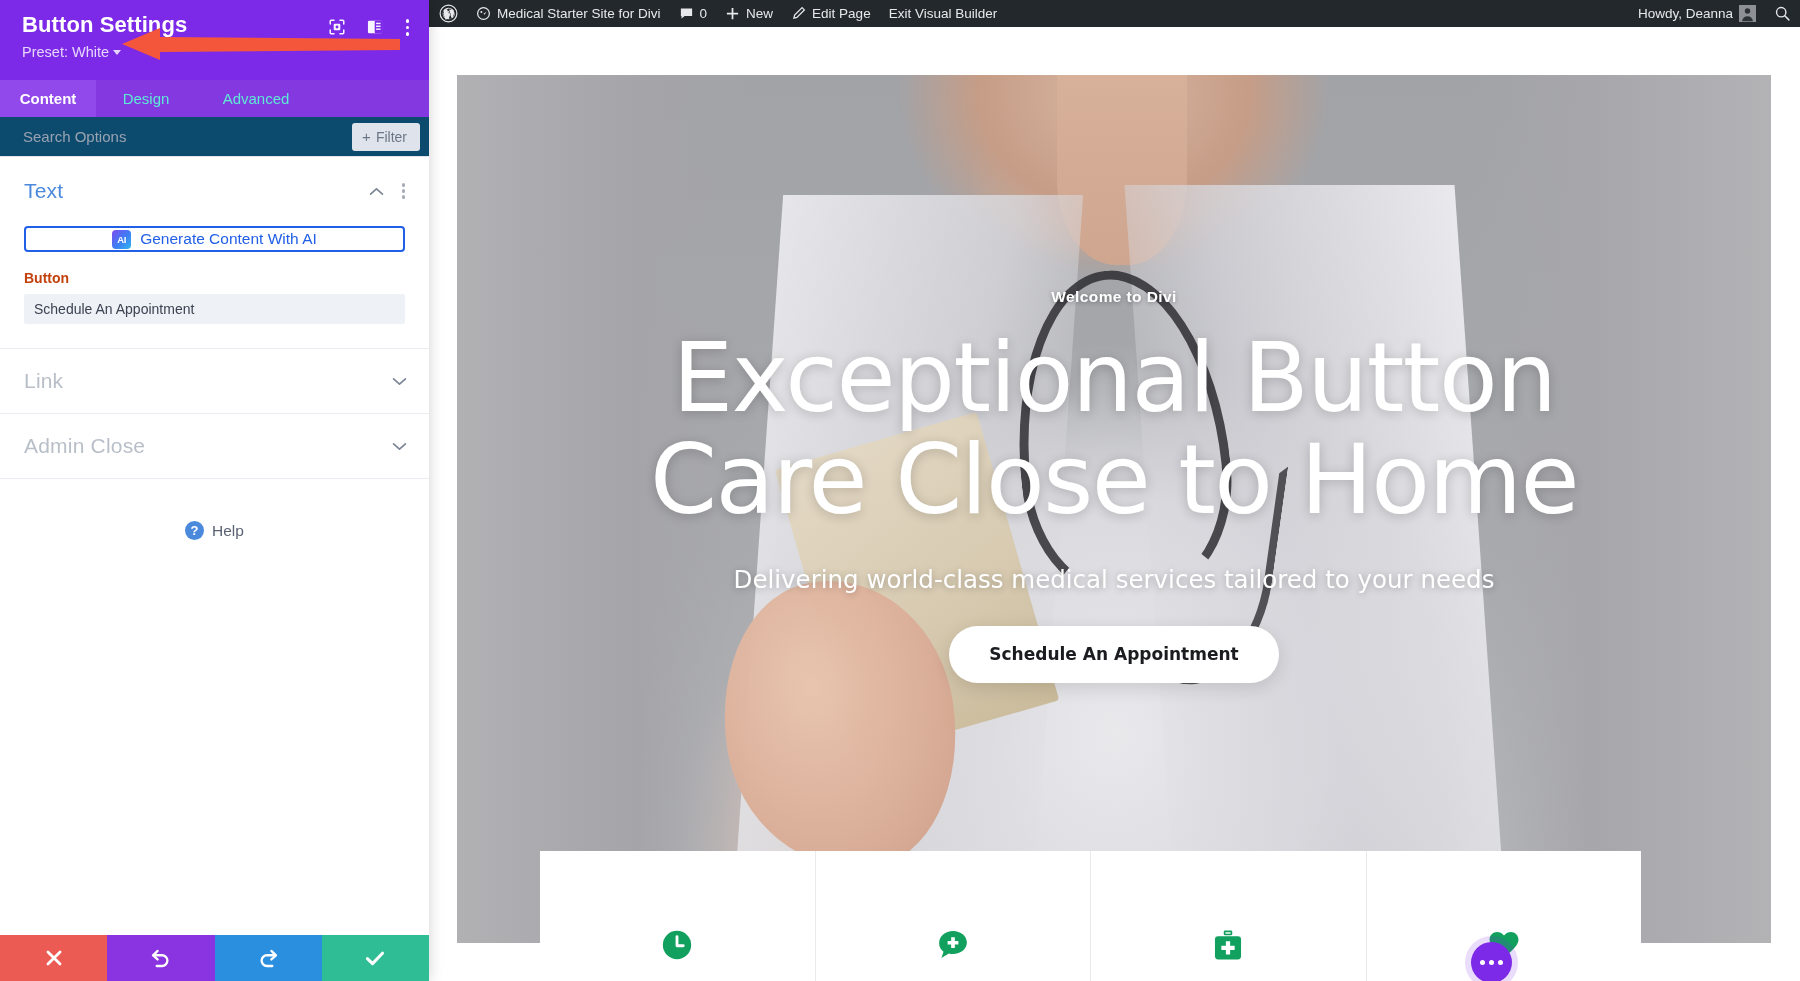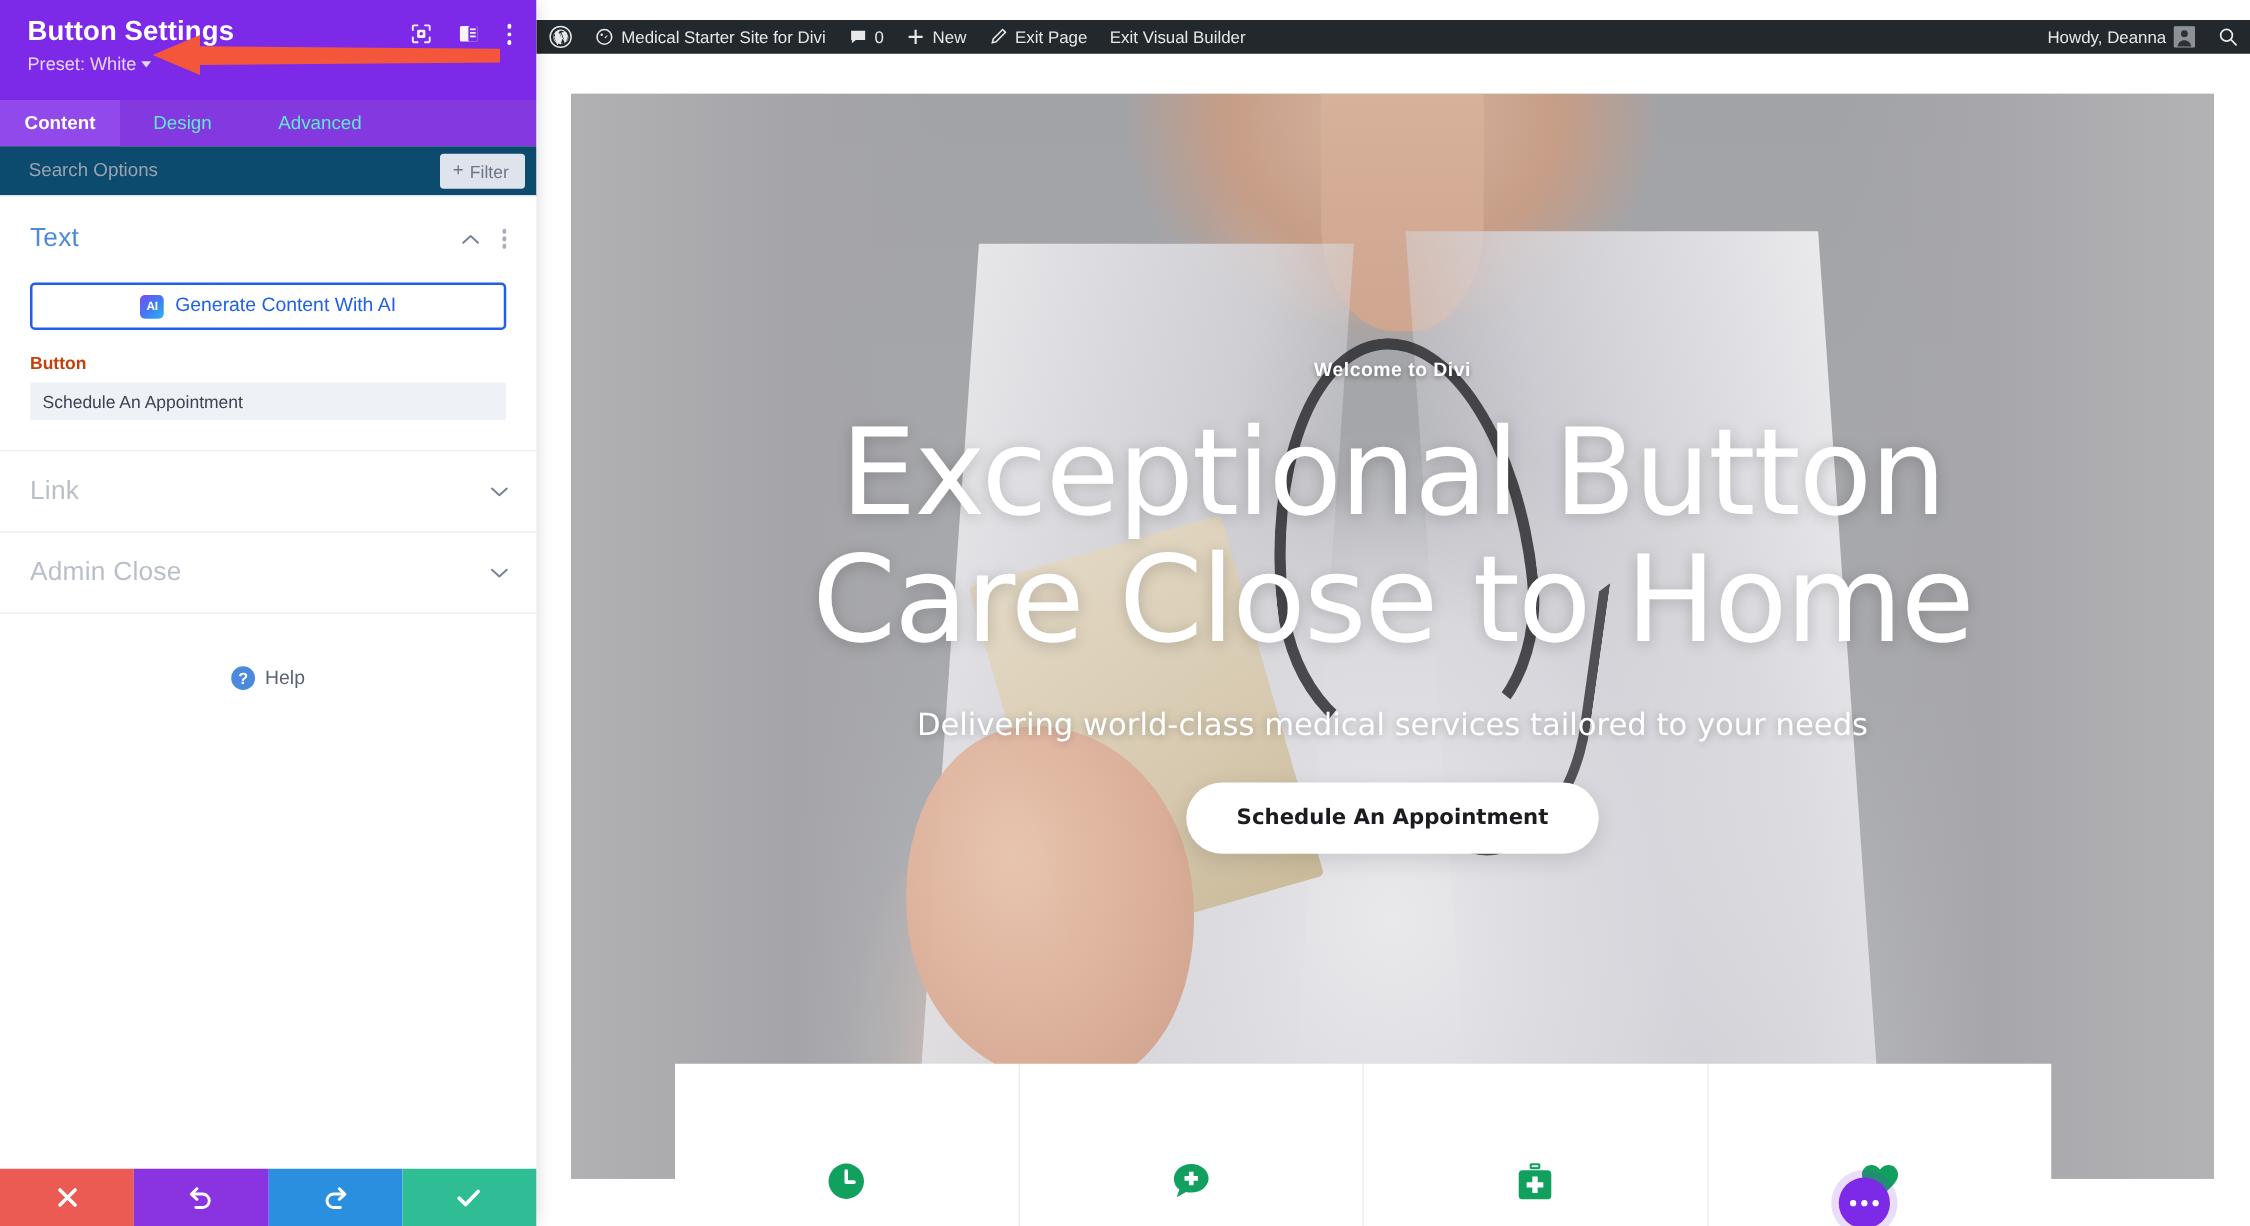--- a/index.html
+++ b/index.html
@@ -90,21 +90,21 @@
   .section-title { font-size: 21px; color: #4b89dc; font-weight: 400; letter-spacing: .2px; }
   .section-title.muted { color: #b9bfc9; }
   .section-head-icons { display: flex; align-items: center; gap: 16px; }
 
   .chev { width: 15px; height: 9px; cursor: pointer; }
   .kebab { display: flex; flex-direction: column; gap: 2.5px; cursor: pointer; padding: 2px; }
   .kebab i { width: 3.5px; height: 3.5px; border-radius: 50%; background: #a6acb8; display:block; }
 
   .ai-btn {
     margin: 23px 24px 0 24px;
-    height: 38px; border: 2px solid #2160e6; border-radius: 4px;
+    height: 26px; border: 2px solid #2160e6; border-radius: 4px;
     display: flex; align-items: center; justify-content: center; gap: 9px;
     cursor: pointer; background: #fff;
   }
   .ai-badge {
     width: 19px; height: 19px; border-radius: 4px; flex: 0 0 auto;
     background: linear-gradient(135deg,#7b4df0 0%, #3d7ef5 55%, #32b6f0 100%);
     color: #fff; font-size: 9.5px; font-weight: bold;
     display: flex; align-items: center; justify-content: center; letter-spacing: -.2px;
   }
   .ai-btn-label { color: #2160e6; font-size: 15.5px; font-weight: normal; }
@@ -141,21 +141,21 @@
     flex: 1; display: flex; align-items: center; justify-content: center;
     cursor: pointer; color: #fff;
   }
   .pf-cancel { background: #eb5b53; }
   .pf-undo   { background: #8a33e0; }
   .pf-redo   { background: #2b8fe0; }
   .pf-save   { background: #2fbd95; }
 
   
   #adminbar {
-    position: absolute; left: 429px; top: 16px; width: 1371px; height: 27px;
+    position: absolute; left: 429px; top: 0; width: 1371px; height: 27px;
     background: #23282d; display: flex; align-items: center;
     color: #e6e8ea; font-size: 13.5px; z-index: 30;
   }
   .ab-left { display: flex; align-items: center; height: 27px; }
   .ab-item {
     display: flex; align-items: center; gap: 6px; height: 27px;
     padding: 0 9px; cursor: pointer; color: #e6e8ea; white-space: nowrap;
   }
   .ab-item:first-child { padding-left: 10px; }
   .ab-right { margin-left: auto; display: flex; align-items: center; height: 27px; }
@@ -312,21 +312,21 @@
       <div class="ab-item">
         <svg width="15" height="15" viewBox="0 0 24 24">
           <path d="M10.6 3h2.8v7.6H21v2.8h-7.6V21h-2.8v-7.6H3v-2.8h7.6z" fill="#e6e8ea"></path>
         </svg>
         <span>New</span>
       </div>
       <div class="ab-item">
         <svg width="15" height="15" viewBox="0 0 24 24">
           <path d="M17.8 2.6l3.6 3.6-12 12-4.8 1.2 1.2-4.8z" fill="none" stroke="#e6e8ea" stroke-width="2"></path>
         </svg>
-        <span>Exit Page</span>
+        <span>Edit Page</span>
       </div>
       <div class="ab-item">
         <span>Exit Visual Builder</span>
       </div>
     </div>
     <div class="ab-right">
       <div class="ab-item">
         <span>Howdy, Deanna</span>
         <span class="ab-avatar">
           <svg width="17" height="17" viewBox="0 0 20 20">

